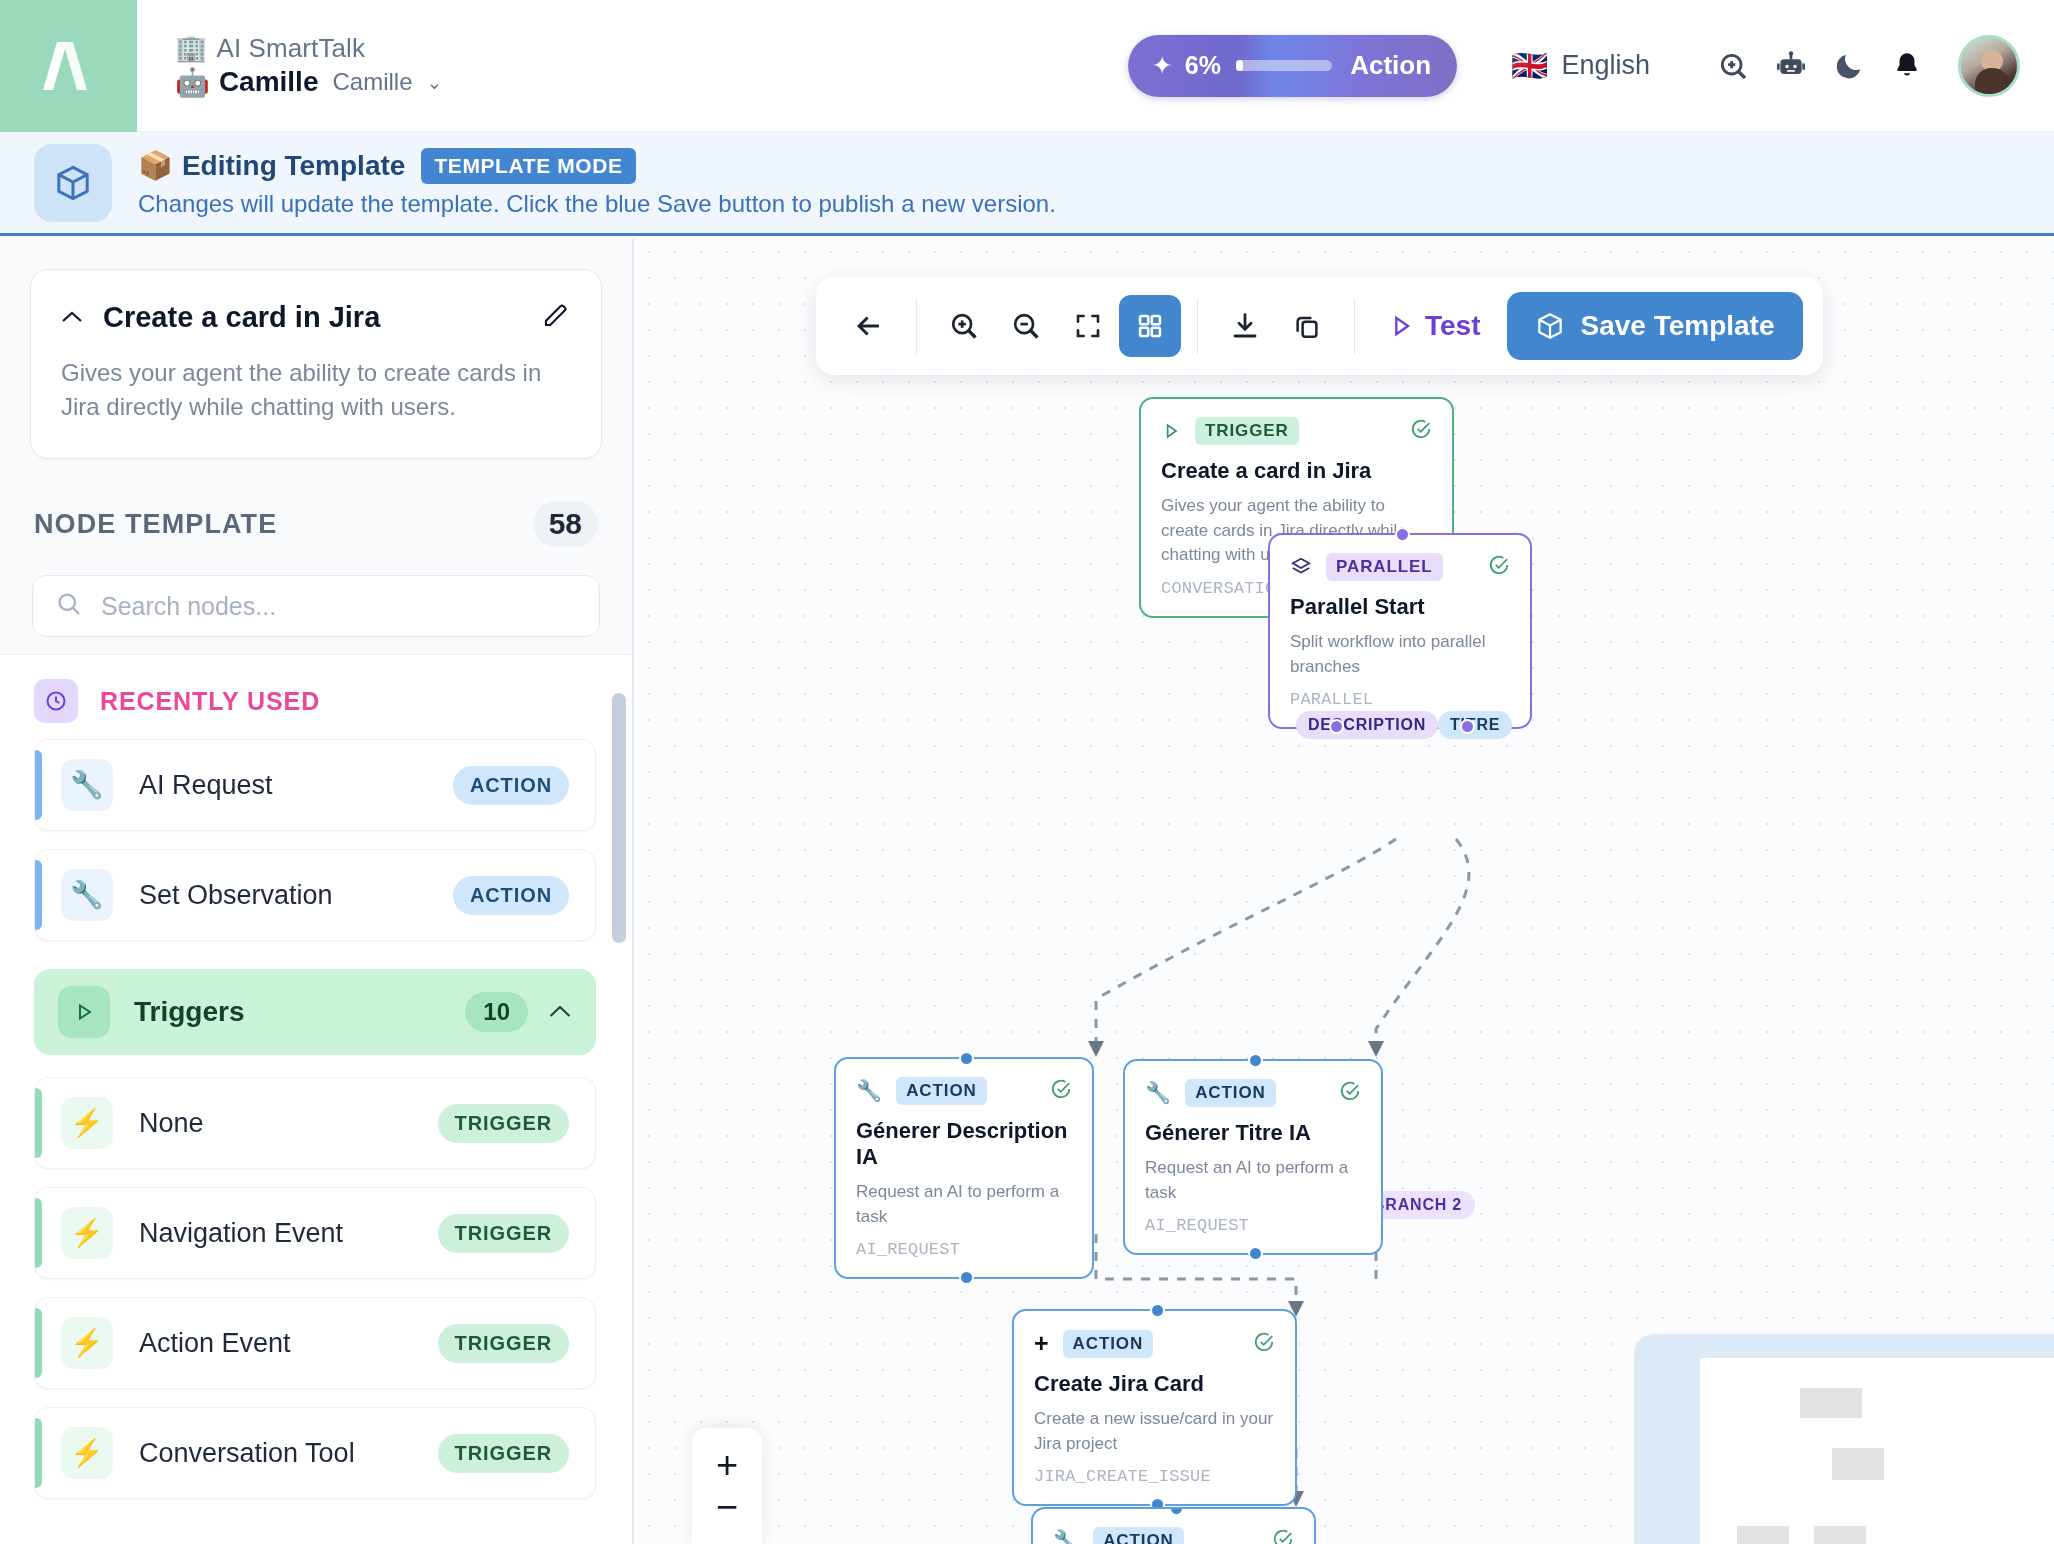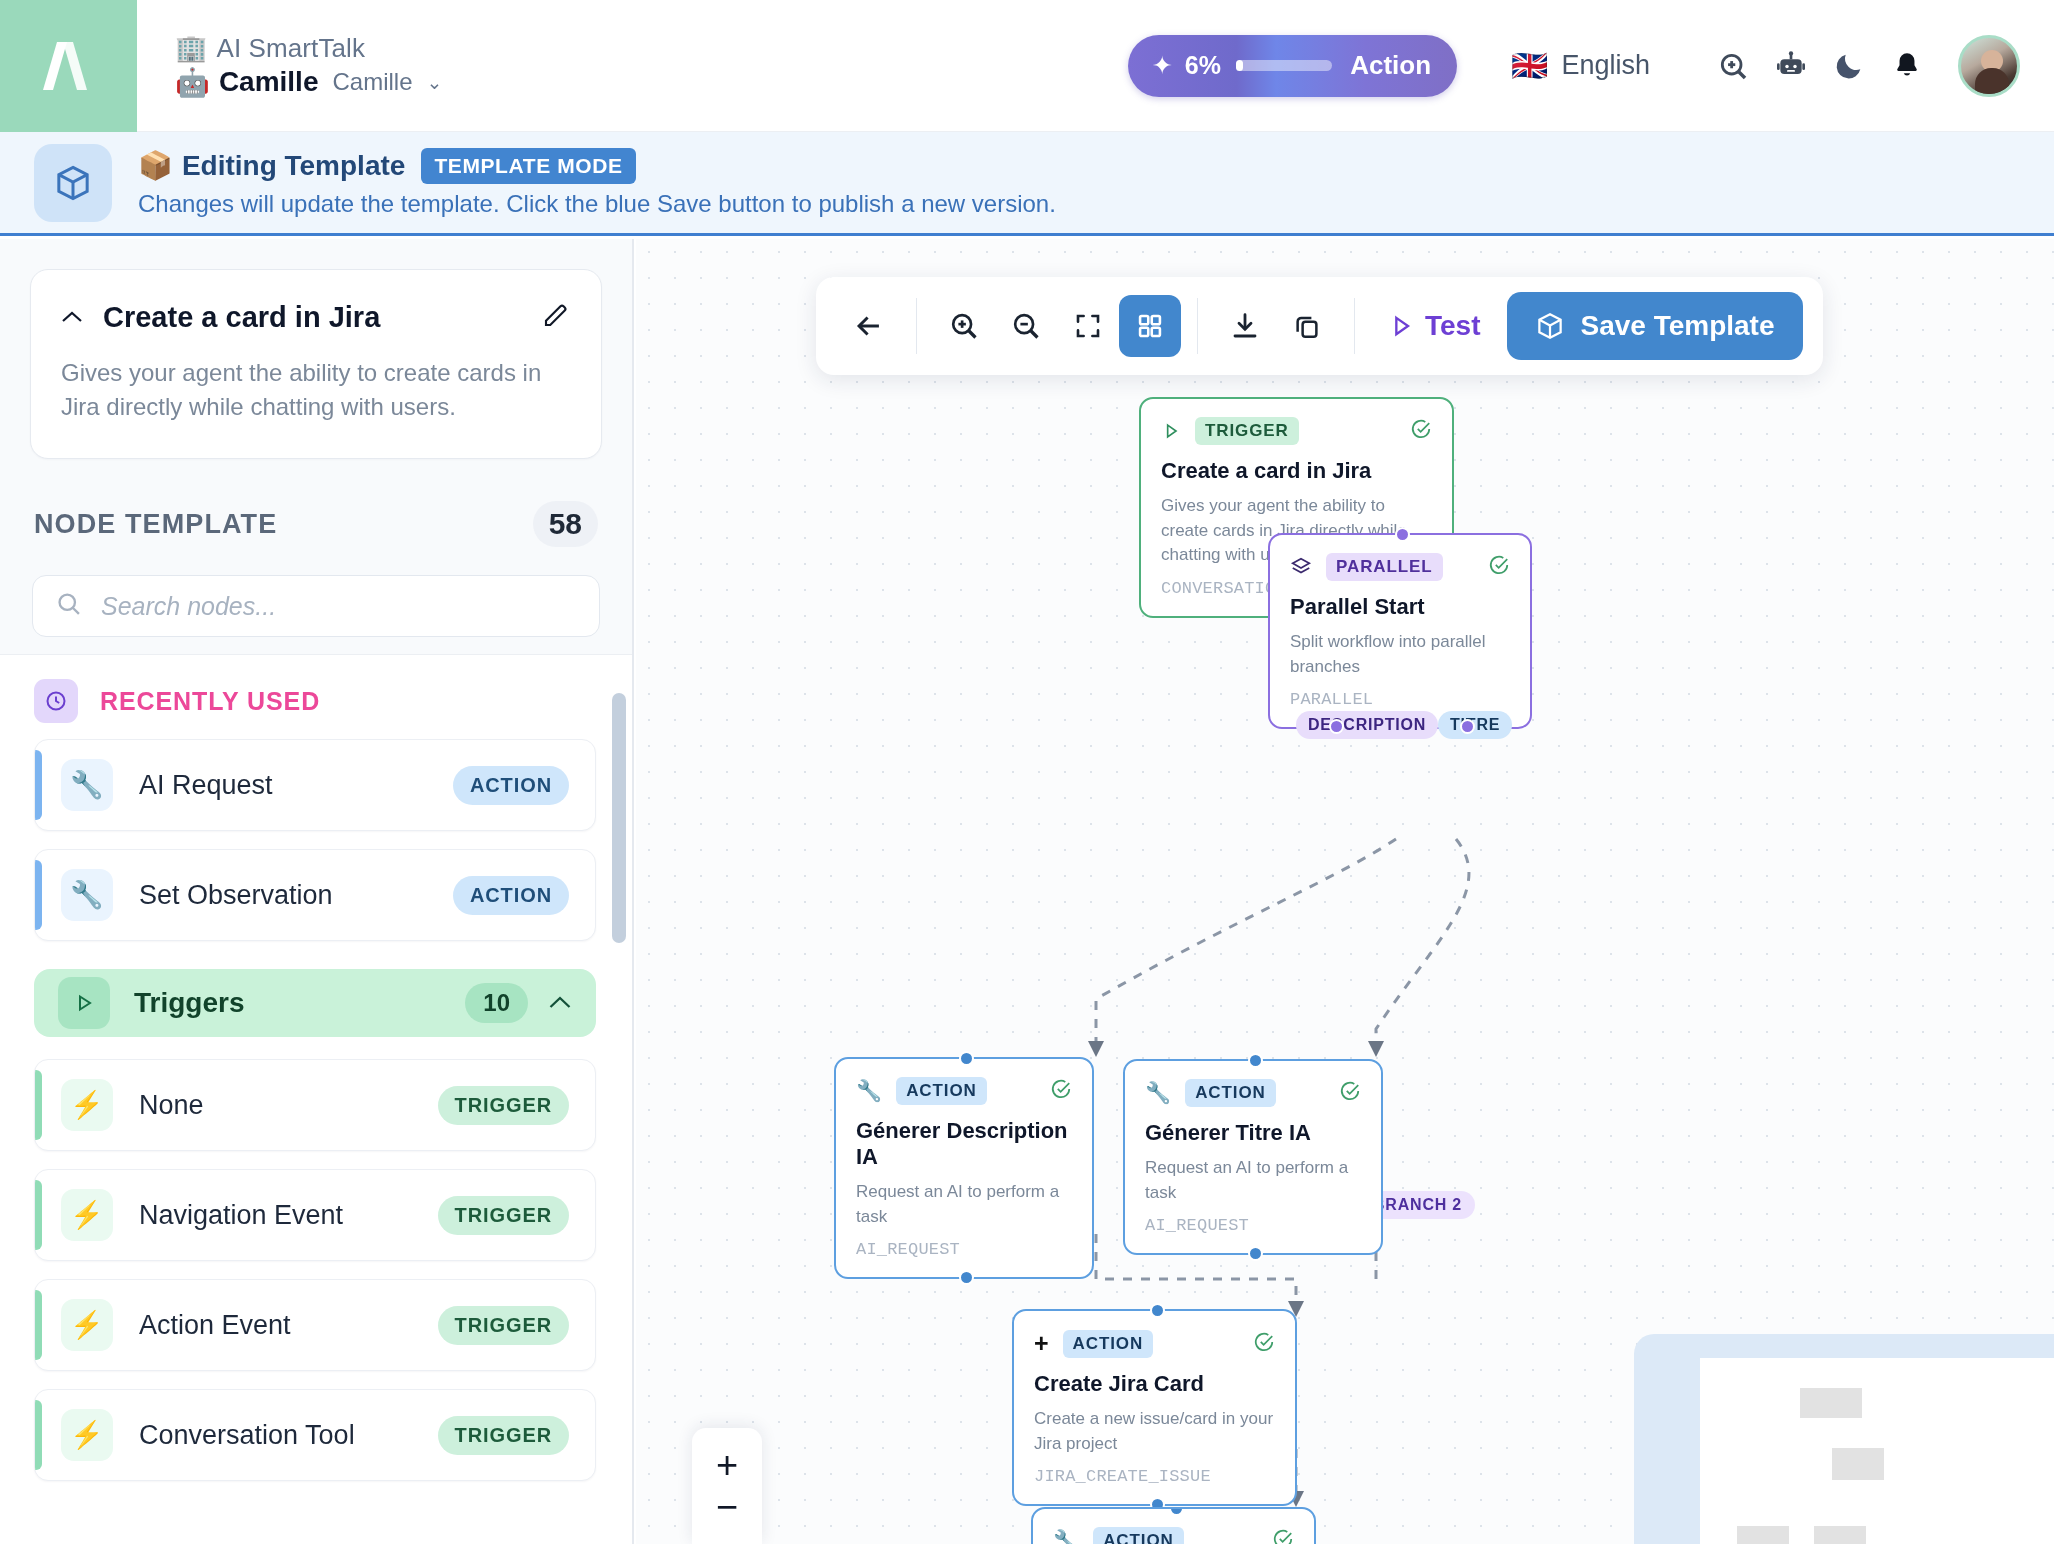--- a/index.html
+++ b/index.html
@@ -96,21 +96,21 @@
     background:#eef1f6; color:#1f2937; font-size:30px; font-weight:700;
     border-radius: 999px; padding: 6px 16px;
   }
   .search-wrap { padding: 28px 32px 30px 32px; }
   .search-box {
     display:flex; align-items:center; gap:18px; height: 62px;
     background:#fff; border:1px solid #e3e8ef; border-radius: 14px; padding: 0 22px;
   }
   .search-box input {
     border:none; outline:none; background:transparent; font-size:25px; color:#94a3b8;
-    font-family:"Liberation Sans",sans-serif; width: 100%; font-style: italic;
+    font-family:"Liberation Sans",sans-serif; width: 100%;
   }
   .search-box input::placeholder { color:#a7b2c0; }
 
   .lib-scroll { position:absolute; top:415px; left:0; width: 634px; height: 890px; background:#fff; border-top:1px solid #eceff3; overflow:hidden;}
   .scrollbar { position:absolute; right: 8px; top: 38px; width: 14px; height: 250px; border-radius: 999px; background:#c3cfdd;}
 
   .grp-head { display:flex; align-items:center; gap: 22px; padding: 24px 34px 16px 34px; }
   .grp-icon { width:44px;height:44px;border-radius:11px;background:#e3d7fb;color:#6b3fcf;display:flex;align-items:center;justify-content:center;flex:none;}
   .grp-label { font-size:25px; font-weight:700; letter-spacing:.9px; color:#ec4899;}
 
@@ -127,21 +127,21 @@
     font-size:27px; margin-right:26px; flex:none;
   }
   .node-item.action .node-ico { background:#eaf4fe; }
   .node-item.trigger .node-ico { background:#eafaf1; }
   .node-name { font-size:27px; color:#1e293b; flex:1; }
   .badge { font-size:20px; font-weight:700; letter-spacing:.9px; border-radius:999px; padding:8px 17px; }
   .badge.action { background:#cfe6fb; color:#1f4e79; }
   .badge.trigger { background:#cdf0dc; color:#1d5b3b; }
 
   .cat-head {
-    margin: 28px 38px 22px 34px; height: 68px; background:#c9f2d9; border-radius:16px;
+    margin: 28px 38px 22px 34px; height: 86px; background:#c9f2d9; border-radius:16px;
     display:flex; align-items:center; padding: 0 24px;
   }
   .cat-ico { width:52px;height:52px;border-radius:13px;background:#a7e4c2;color:#157045;display:flex;align-items:center;justify-content:center;margin-right:24px;flex:none;}
   .cat-name { font-size:28px; font-weight:700; color:#11432b; flex:1;}
   .cat-count { background:#a7e4c2; color:#11432b; font-size:24px; font-weight:700; border-radius:999px; padding:6px 18px; margin-right:20px;}
   .cat-chev { color:#14523a; font-size:22px; }
 
   
   .canvas {
     position:absolute; top:239px; left:636px; width: 1418px; height:1305px;

